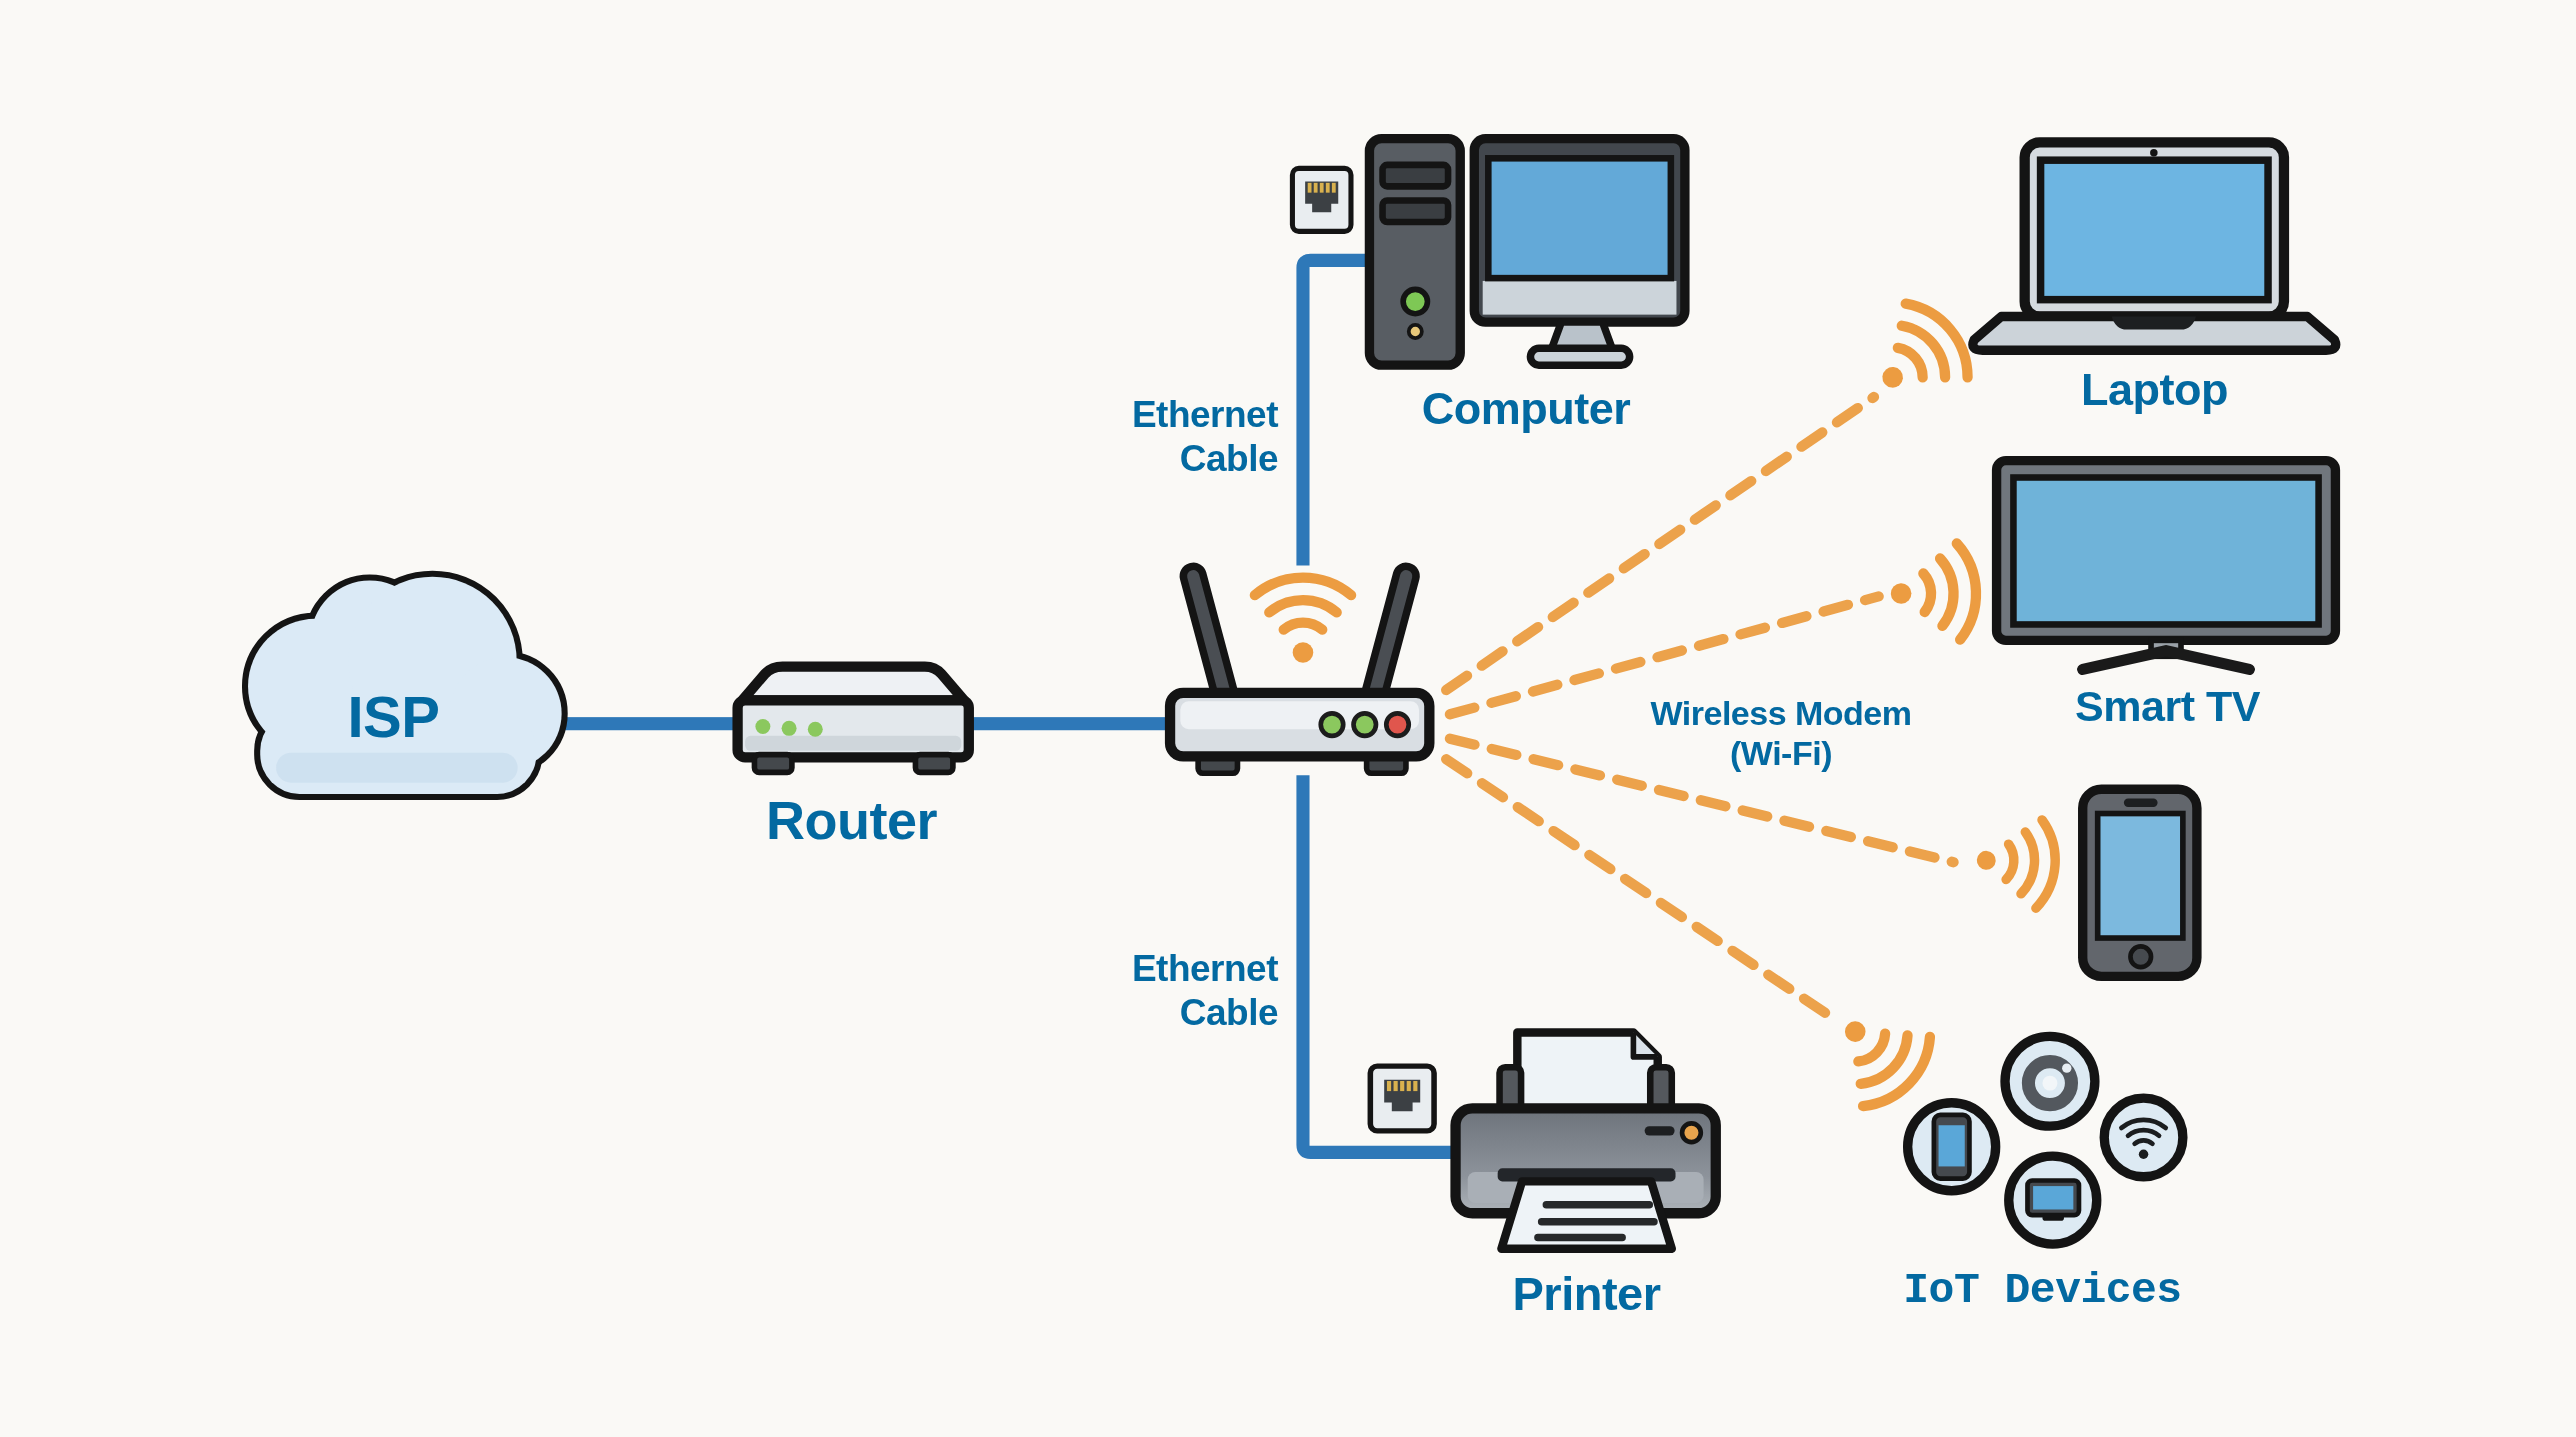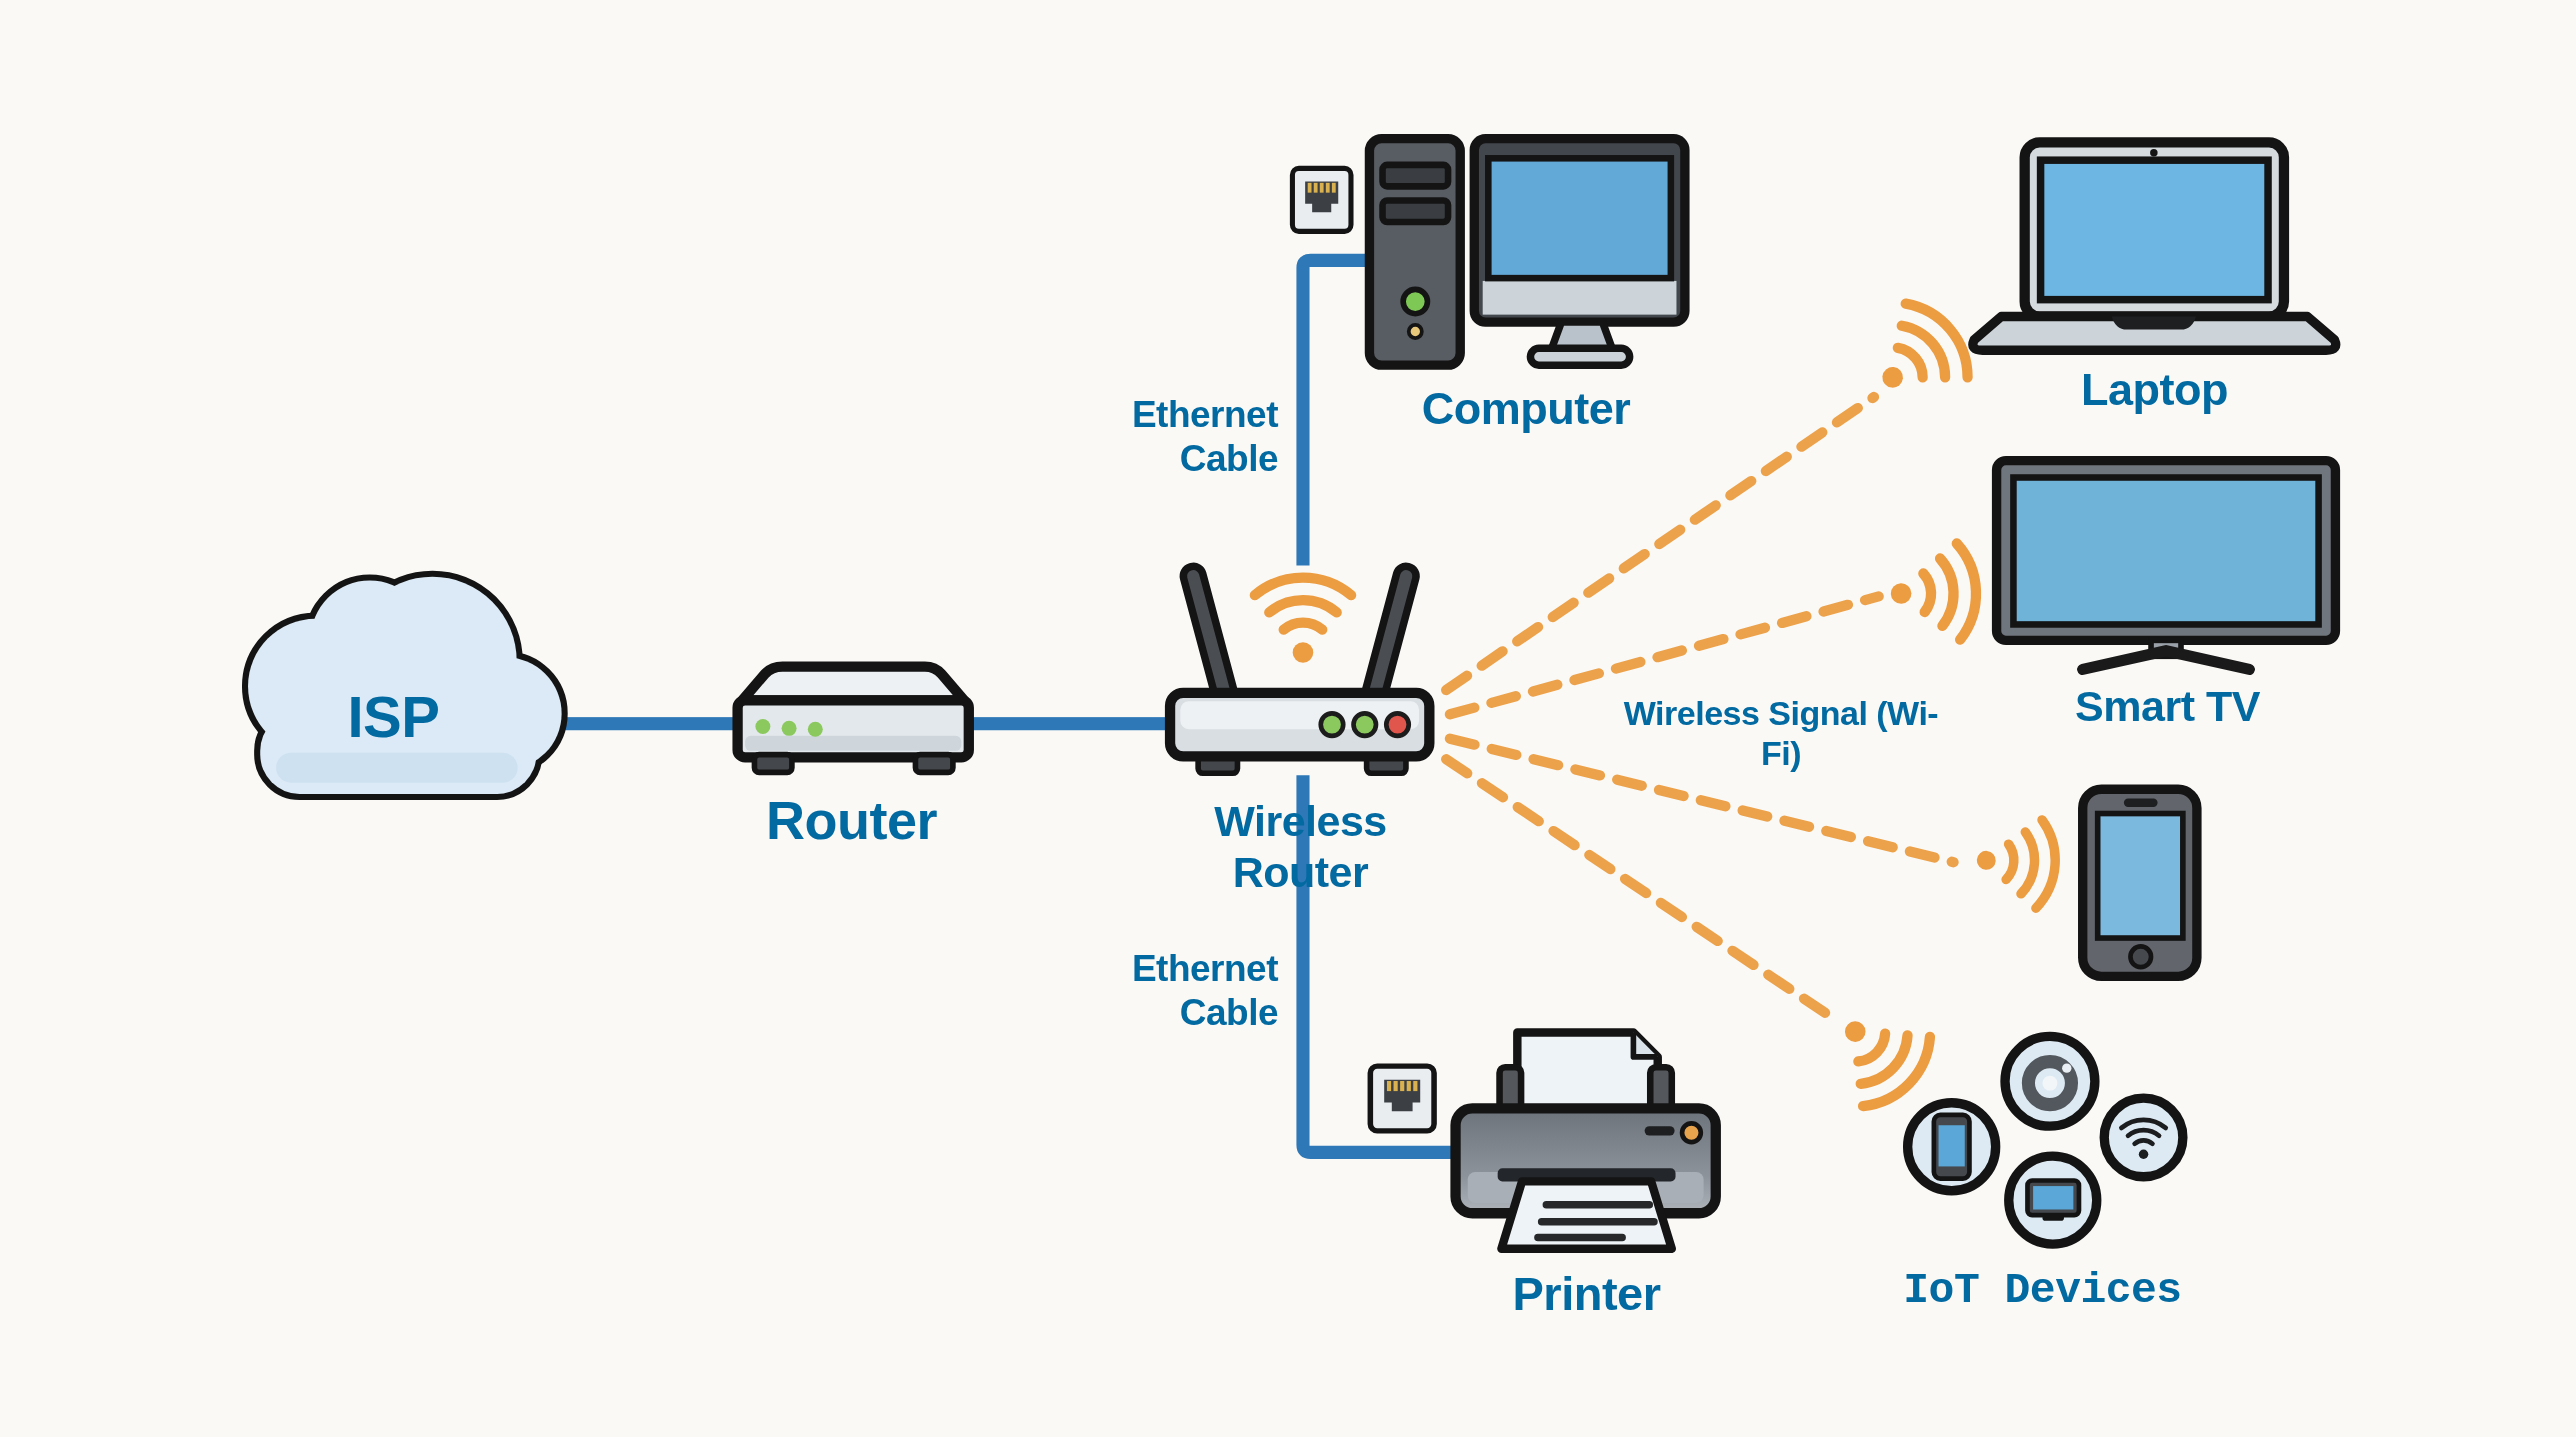--- a/index.html
+++ b/index.html
@@ -192,32 +192,31 @@
       <rect x="1643" y="1301" width="128" height="8" rx="4" fill="#26282a"></rect>
       <rect x="1639" y="1318" width="98" height="8" rx="4" fill="#26282a"></rect>
     </g>
   </g>
 </svg>
 
 <div class="label c" style="left:300px;top:683px;width:187px;font-size:58px;">ISP</div>
 
 <div class="label c" style="left:739px;top:789px;width:225px;font-size:54px;">Router</div>
 
-<div class="label c" style="left:1179px;top:796px;width:243px;font-size:43px;">Wireless Router</div>
 
 <div class="label c" style="left:1395px;top:382px;width:262px;font-size:45px;">Computer</div>
 
 <div class="label c" style="left:2042px;top:363px;width:225px;font-size:45px;">Laptop</div>
 
 <div class="label c" style="left:2046px;top:681px;width:243px;font-size:43px;">Smart TV</div>
 
 <div class="label c" style="left:1474px;top:1266px;width:225px;font-size:47px;">Printer</div>
 
 <div class="label c" style="left:1902px;top:1266px;width:281px;font-size:43px;font-family:Liberation Mono, monospace;">IoT Devices</div>
 
 <div class="label r" style="left:1053px;top:393px;width:225px;font-size:37px;">Ethernet Cable</div>
 
 <div class="label r" style="left:1053px;top:947px;width:225px;font-size:37px;">Ethernet Cable</div>
 
-<div class="label c" style="left:1617px;top:693px;width:328px;font-size:34px;">Wireless Signal (Wi-Fi)</div>
+<div class="label c" style="left:1617px;top:693px;width:328px;font-size:34px;">Wireless Modem (Wi-Fi)</div>
 
 </div>
 
 
 </body></html>

